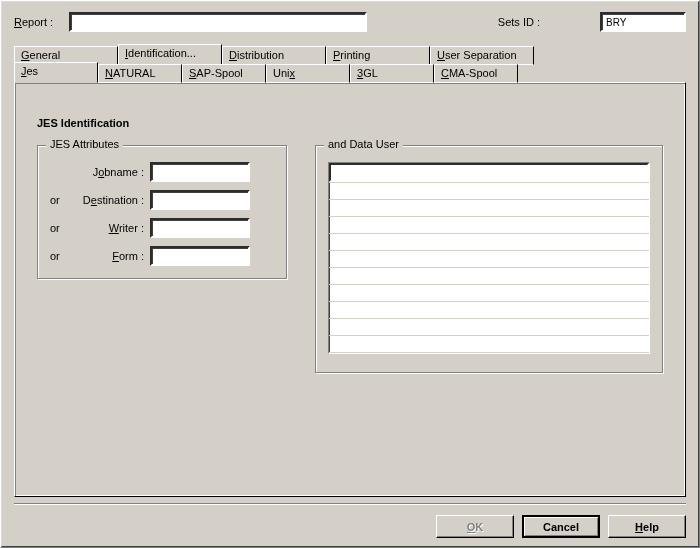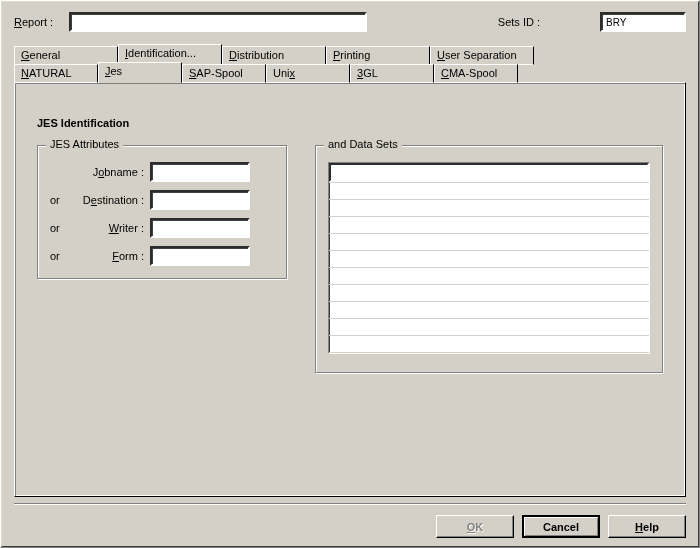--- a/index.html
+++ b/index.html
@@ -298,22 +298,22 @@
 
       <div class="tabbox">
         <div class="tabstrip" id="tabs1">
             <div class="tab"><span class="underline-accel">G</span>eneral</div>
             <div class="tab active"><span class="underline-accel">I</span>dentification...</div>
             <div class="tab"><span class="underline-accel">D</span>istribution</div>
             <div class="tab"><span class="underline-accel">P</span>rinting</div>
             <div class="tab"><span class="underline-accel">U</span>ser Separation</div>
           </div>
         <div class="tabstrip second" id="tabs2">
+            <div class="tab active"><span class="underline-accel">J</span>es</div>
             <div class="tab"><span class="underline-accel">N</span>ATURAL</div>
-            <div class="tab active"><span class="underline-accel">J</span>es</div>
             <div class="tab"><span class="underline-accel">S</span>AP-Spool</div>
             <div class="tab">Uni<span class="underline-accel">x</span></div>
             <div class="tab"><span class="underline-accel">3</span>GL</div>
             <div class="tab"><span class="underline-accel">C</span>MA-Spool</div>
           </div>
         <div class="tab-content">
           <div class="section-title">JES Identification</div>
 
           <div class="content-cols">
 
@@ -332,21 +332,21 @@
                     <input type="text" class="text-input" style="">
                     <span class="or">or</span>
                     <label><span class="underline-accel">F</span>orm :</label>
                     <input type="text" class="text-input" style="">
                   </div>
               </div>
             </div>
 
             <div class="col-right">
               <div class="groupbox datasets">
-                <span class="legend">and  Data Sets</span>
+                <span class="legend">and  Data User</span>
                 <div class="list" id="ds-list">
                     <div class="row first-input"><input type="text" style=""></div>
                     <div class="row"></div>
                     <div class="row"></div>
                     <div class="row"></div>
                     <div class="row"></div>
                     <div class="row"></div>
                     <div class="row"></div>
                     <div class="row"></div>
                     <div class="row"></div>

